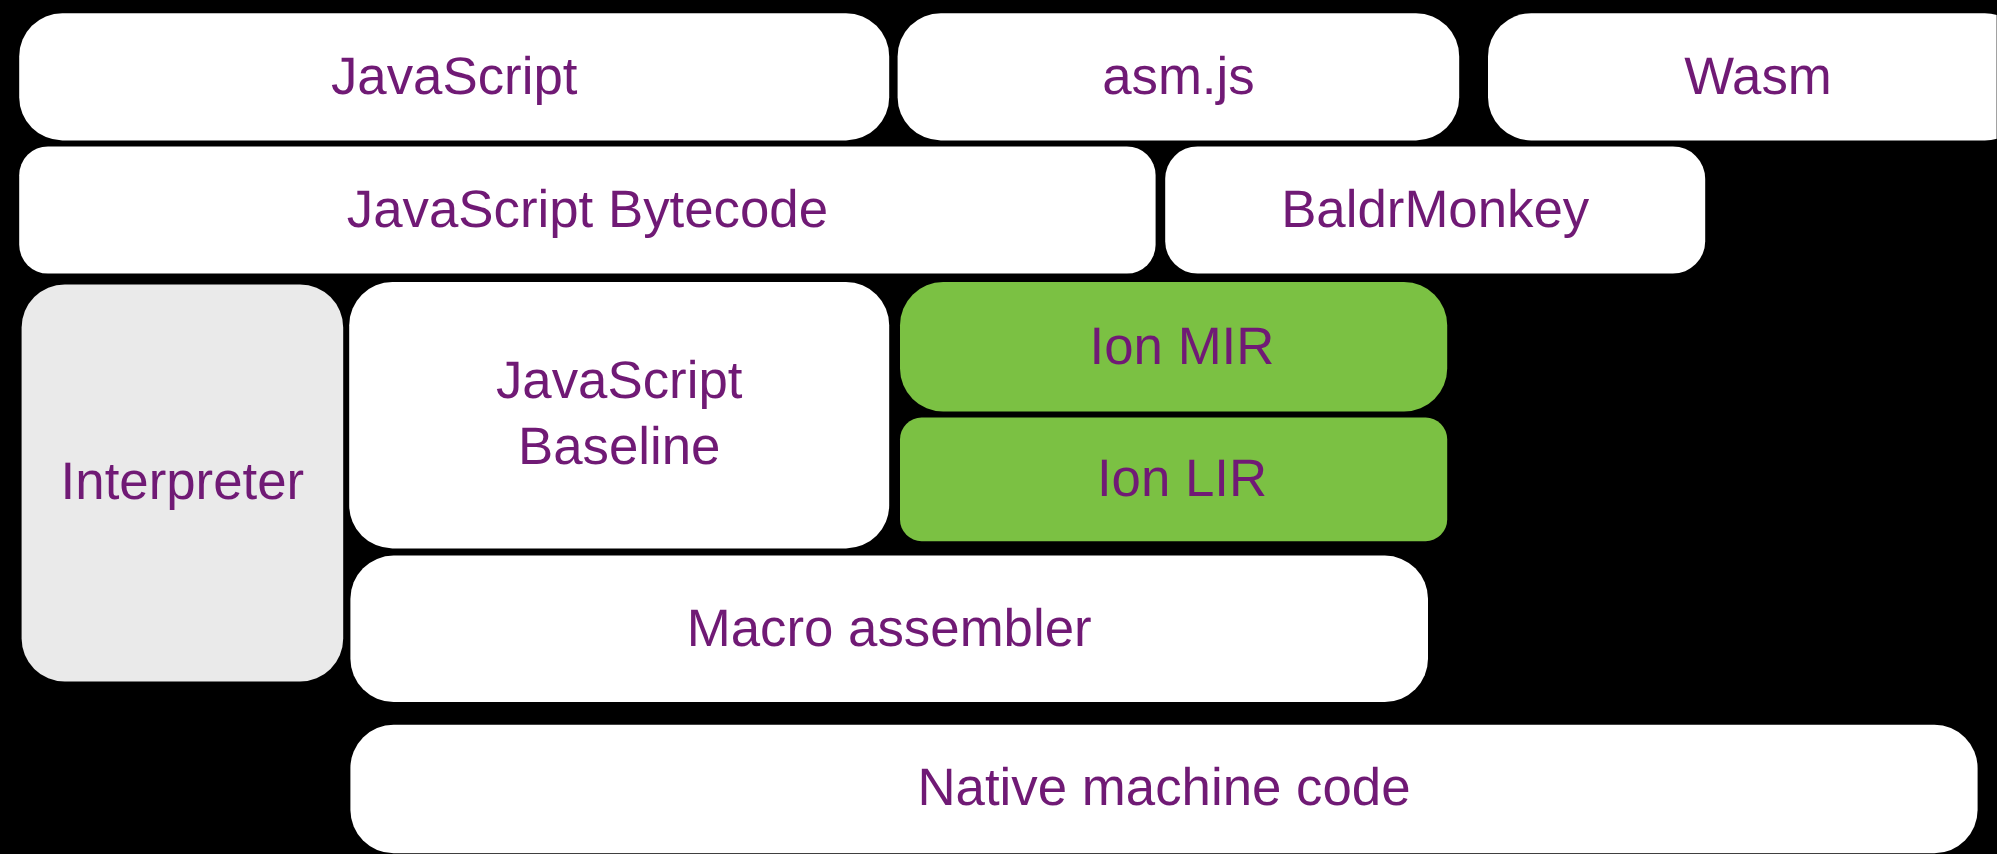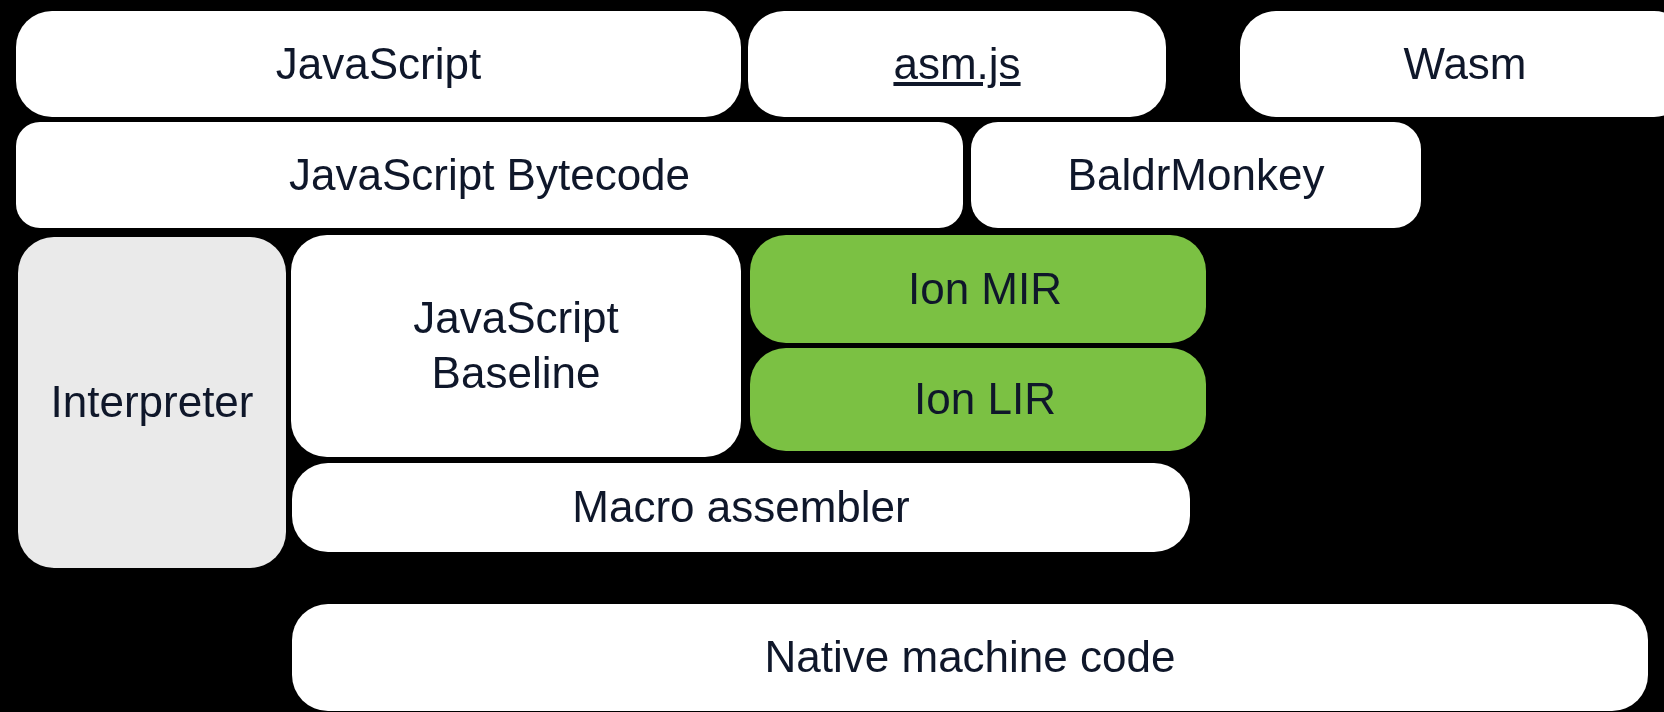--- a/index.html
+++ b/index.html
@@ -15,40 +15,40 @@
     font-family: "Liberation Sans", sans-serif;
     overflow: hidden;
   }
   .box {
     position: absolute;
     display: flex;
     align-items: center;
     justify-content: center;
     border-radius: 36px;
     background: #ffffff;
-    color: #0f172a;
+    color: #701a75;
     font-size: 44px;
     line-height: 1.24;
     text-align: center;
     white-space: pre-line;
   }
   .box.gray  { background: #EAEAEA; }
   .box.green { background: #7BC143; padding-left: 14px; }
   .box.pink  { background: #F7778A; }
 </style>
 </head>
 <body>
 
 <div class="stage">
 
   <div class="box" style="left:16px; top:11px; width:725px; height:106px;">
     <span>JavaScript</span>
   </div>
 
-  <div class="box" style="left:748px; top:11px; width:418px; height:106px;text-decoration:underline;">
+  <div class="box" style="left:748px; top:11px; width:468px; height:106px;">
     <span>asm.js</span>
   </div>
 
   <div class="box" style="left:1196px; top:11px; width:450px; height:106px;margin-left:44px;">
     <span>Wasm</span>
   </div>
 
   <div class="box" style="left:16px; top:122px; width:947px; height:106px;border-radius:24px;">
     <span>JavaScript Bytecode</span>
   </div>
@@ -63,26 +63,26 @@
 
   <div class="box" style="left:291px; top:235px; width:450px; height:222px;">
     <span>JavaScript
 Baseline</span>
   </div>
 
   <div class="box green" style="left:750px; top:235px; width:442px; height:108px;">
     <span>Ion MIR</span>
   </div>
 
-  <div class="box green" style="left:750px; top:348px; width:442px; height:103px;">
+  <div class="box green" style="left:750px; top:348px; width:442px; height:103px;border-radius:18px;">
     <span>Ion LIR</span>
   </div>
 
 
-  <div class="box" style="left:292px; top:463px; width:898px; height:89px;">
+  <div class="box" style="left:292px; top:463px; width:898px; height:122px;">
     <span>Macro assembler</span>
   </div>
 
   <div class="box" style="left:292px; top:580px; width:1356px; height:107px;margin-top:24px;">
     <span>Native machine code</span>
   </div>
 
 </div>
 
 </body></html>

